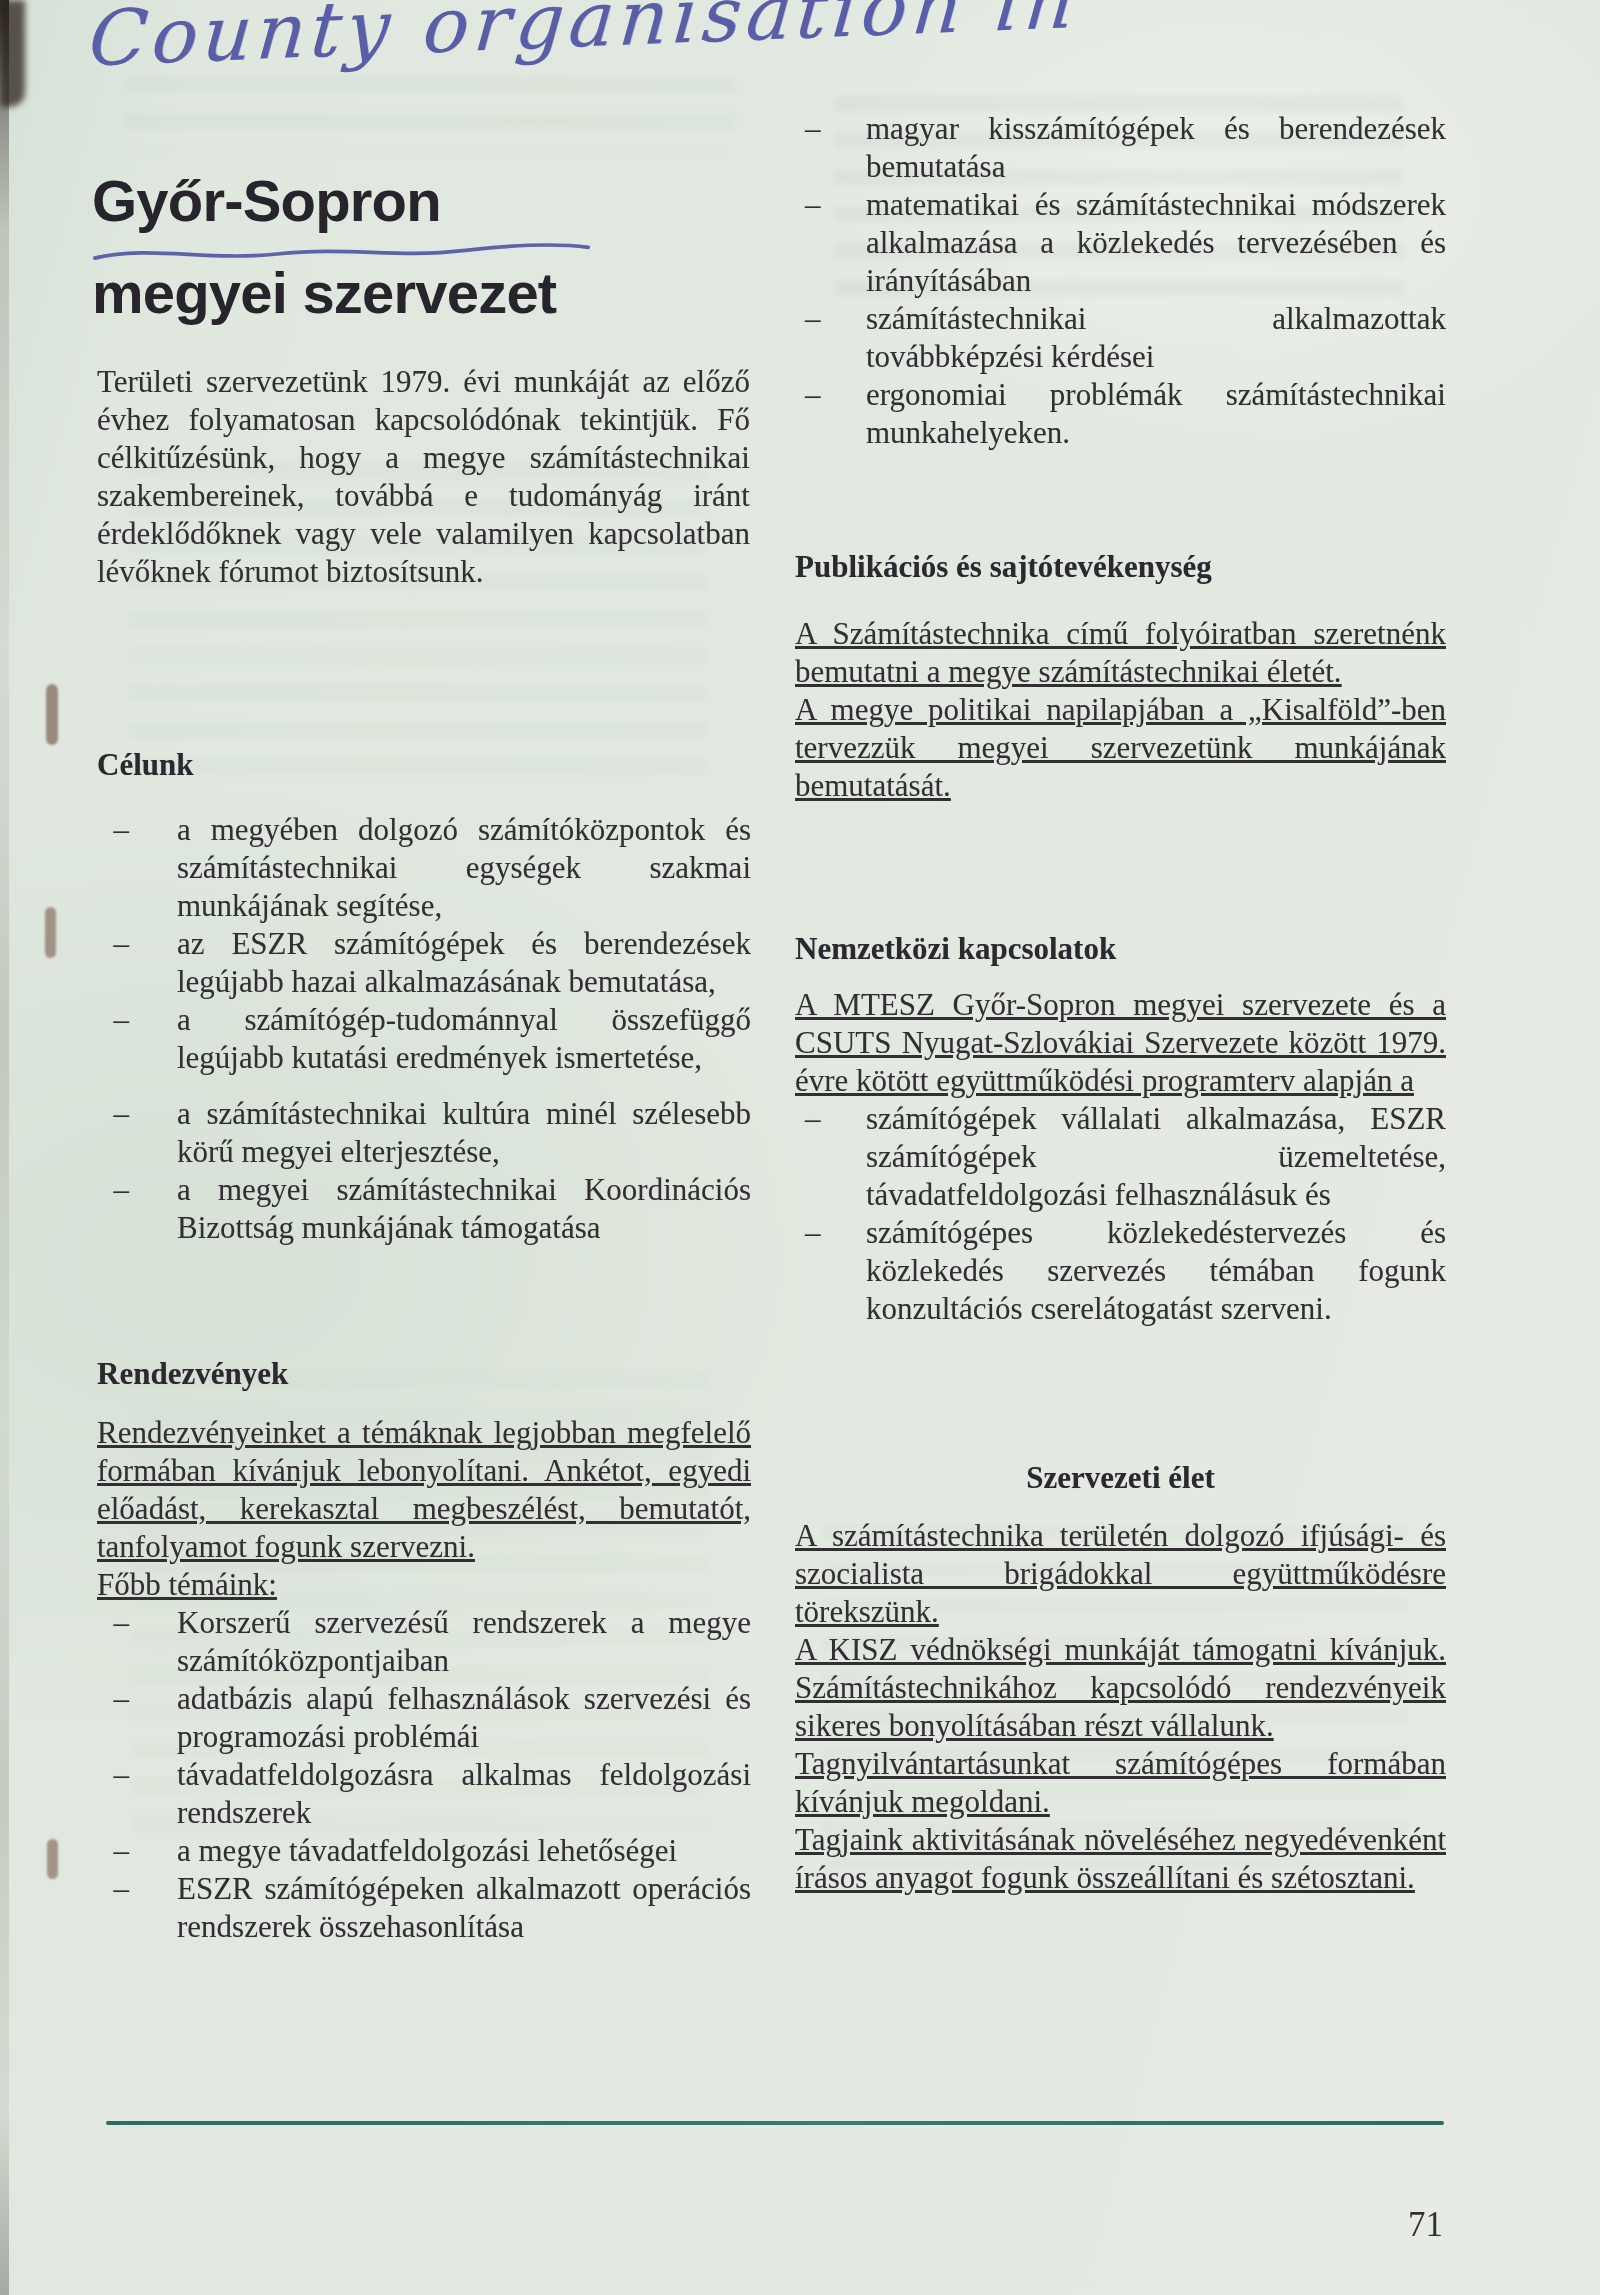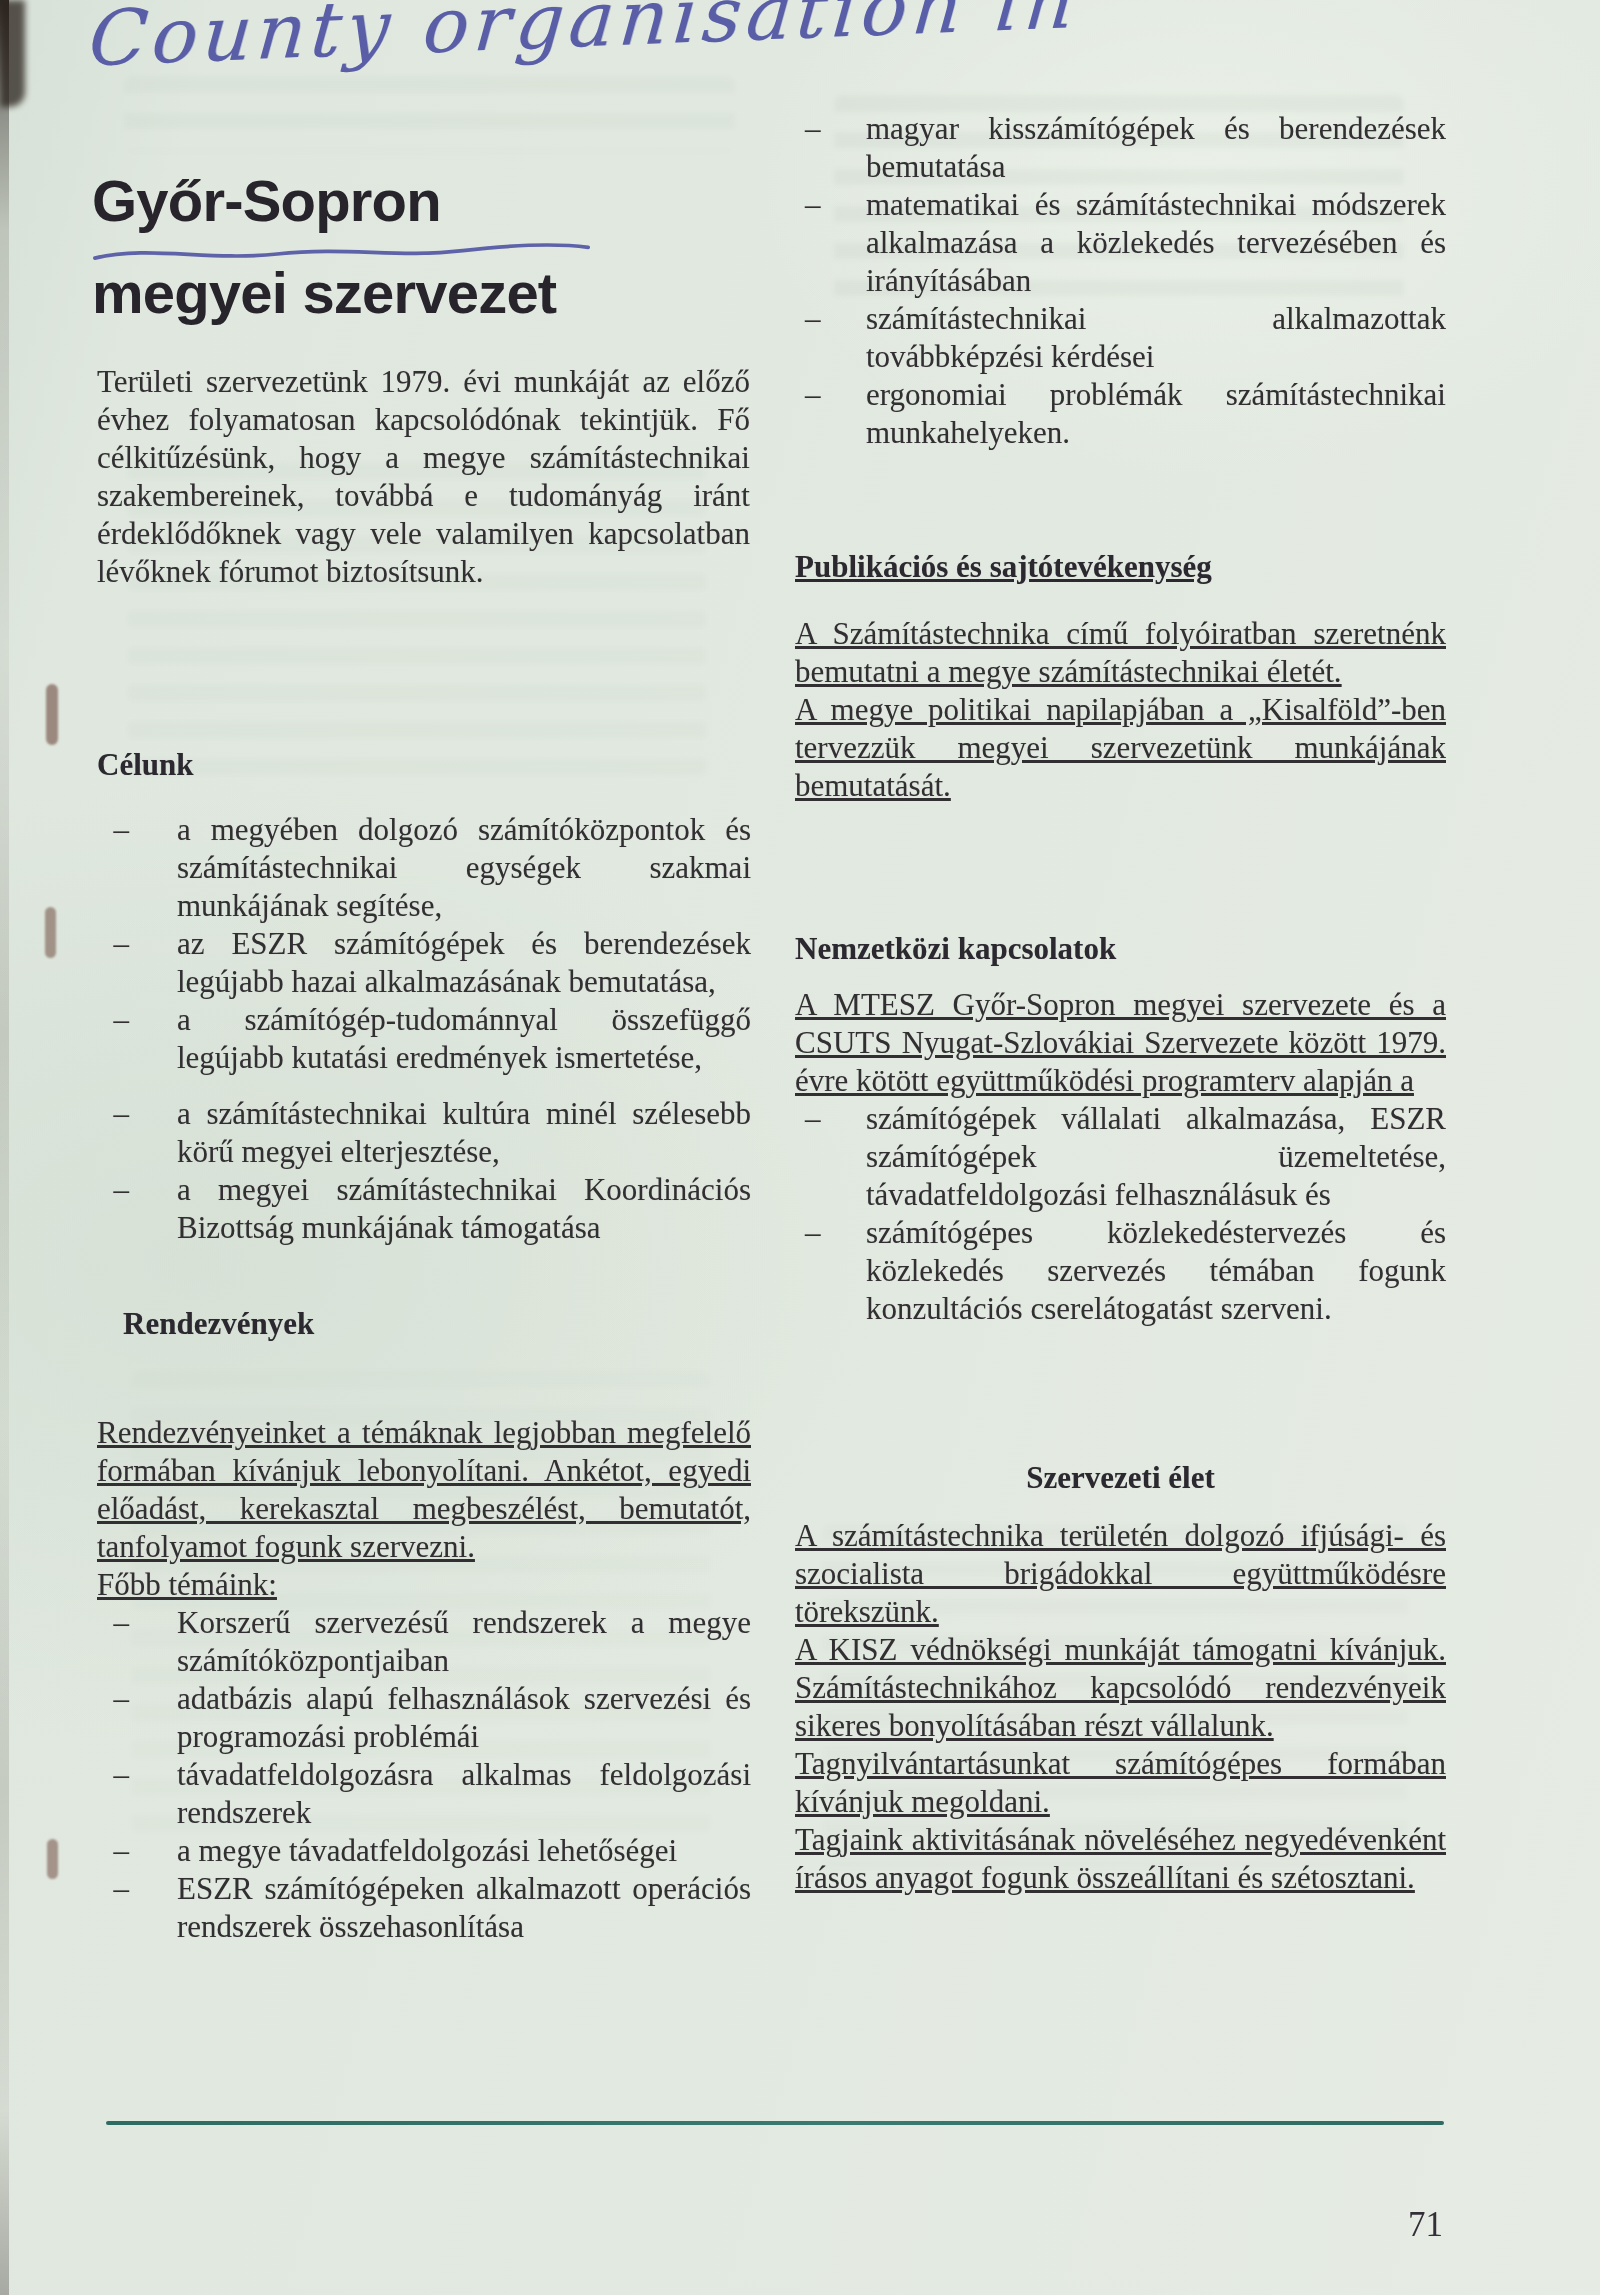--- a/index.html
+++ b/index.html
@@ -57,25 +57,25 @@
   .blk p{margin:0;text-decoration:underline;}
   .li{position:relative;padding-left:80px;}
   .li .dash{position:absolute;left:16.5px;top:0;}
   .rcol .li{padding-left:71px;}
   .rcol .li .dash{left:10px;}
   #goals .li.gap{margin-top:18px;}
 
   #intro{left:97px;top:363px;width:653px;}
   #h-goals{left:97px;top:746px;}
   #goals{left:97px;top:811px;width:654px;}
-  #h-events{left:97px;top:1305px;margin-left:26px;}
+  #h-events{left:97px;top:1355px;}
   #events{left:97px;top:1414px;width:654px;}
 
   #rtop{left:795px;top:110px;width:651px;}
-  #h-pub{left:795px;top:548px;width:651px;text-decoration:underline;}
+  #h-pub{left:795px;top:548px;width:651px;}
   #pub{left:795px;top:615px;width:651px;}
   #h-intl{left:795px;top:930px;width:651px;}
   #intl{left:795px;top:986px;width:651px;}
   #h-org{left:795px;top:1459px;width:651px;text-align:center;}
   #org{left:795px;top:1517px;width:651px;}
 
   .rule{position:absolute;left:106px;top:2121px;width:1338px;height:4.1px;
     background:linear-gradient(to right,#2e6b62,#3a7a70 55%,#2e6b62);border-radius:2.5px;}
   .pageno{position:absolute;left:1408px;top:2172px;
     font:400 35px/1 "Liberation Serif",serif;color:#332e38;margin-top:35px;}

